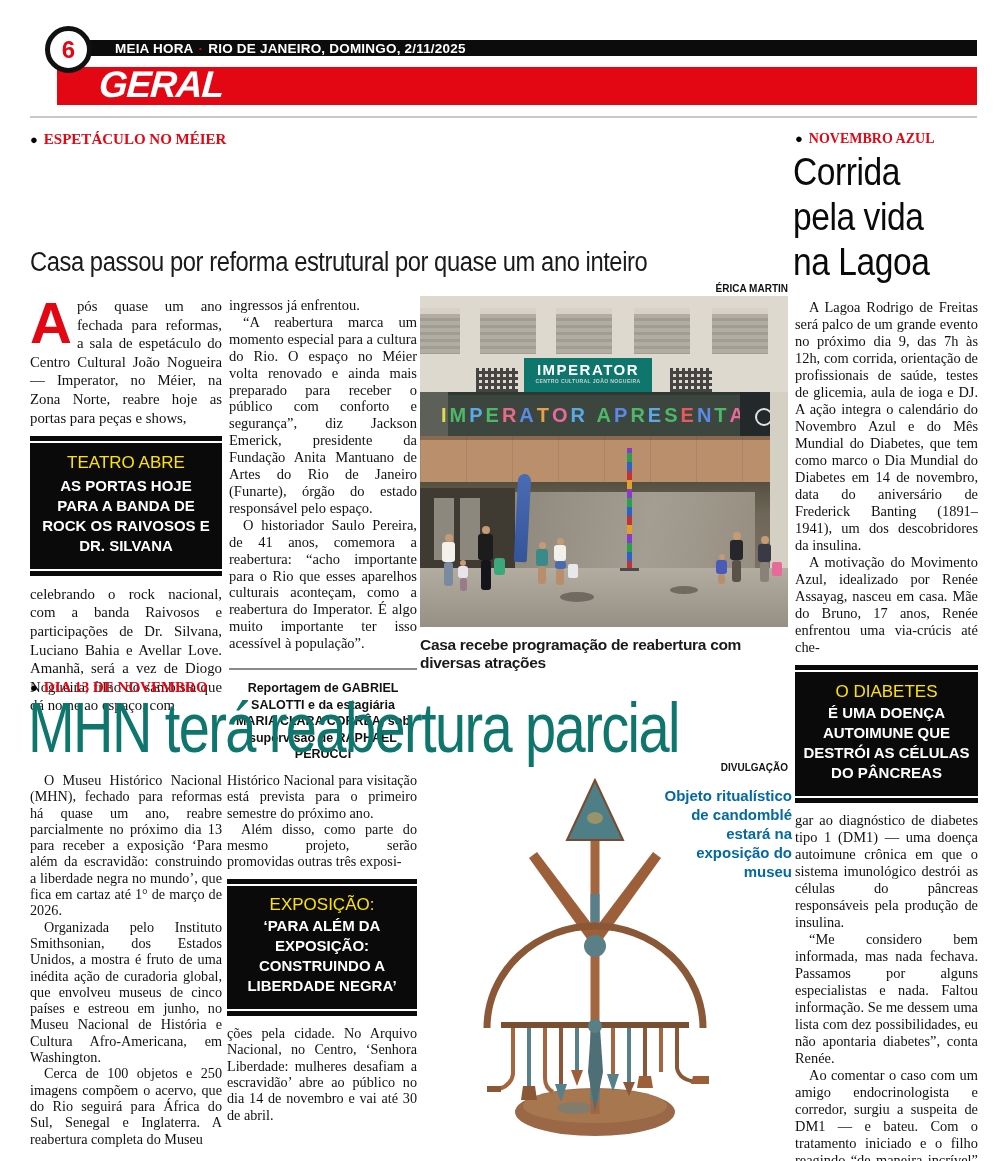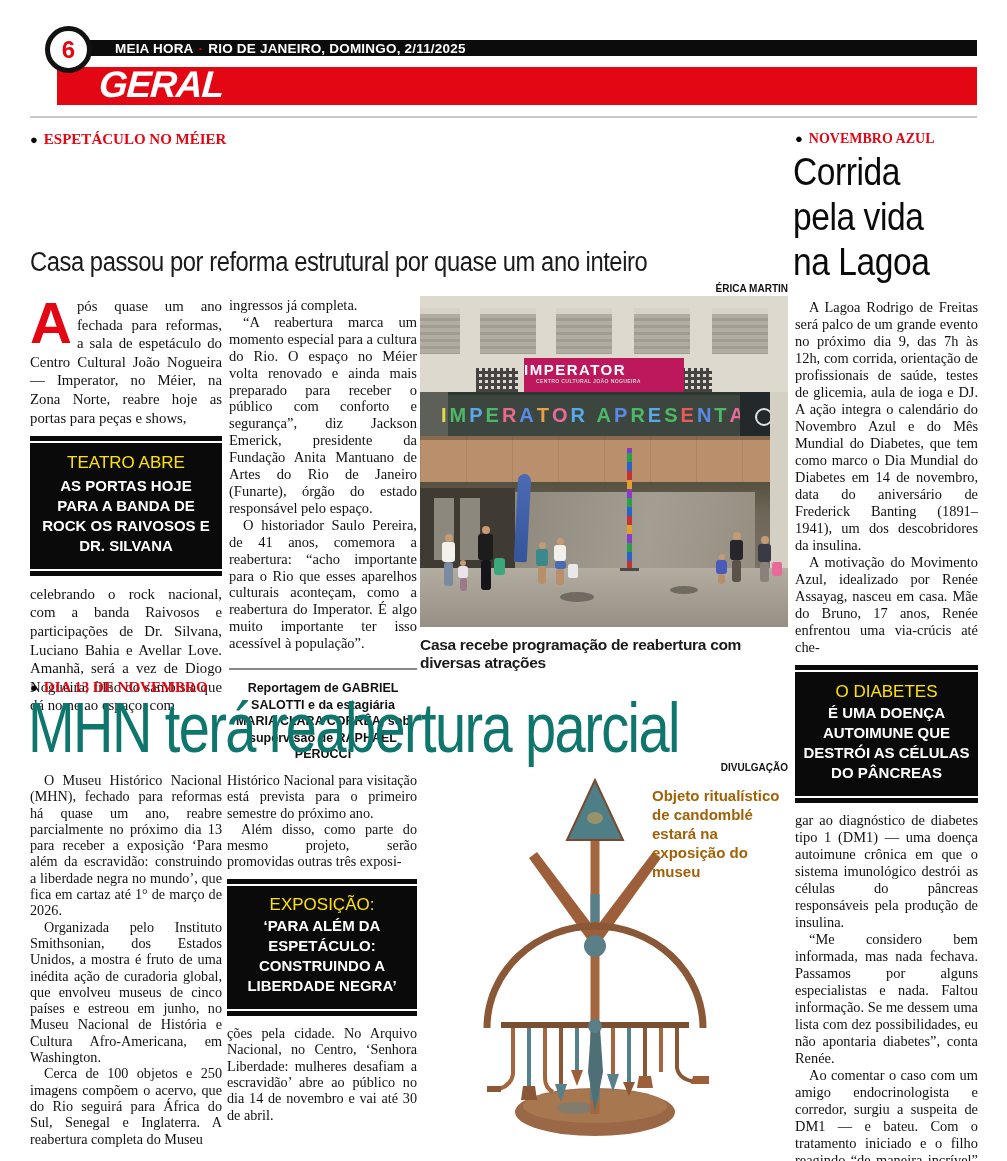--- a/index.html
+++ b/index.html
@@ -54,21 +54,21 @@
   .bw-body{color:#fff;font-family:"Liberation Sans",sans-serif;font-weight:700;font-size:15px;line-height:20px;}
 
   .byline{border-top:2px solid #8a8a8a;margin-top:16px;padding-top:10px;text-align:center;text-indent:0;
     font-family:"Liberation Sans",sans-serif;font-weight:700;font-size:12.5px;line-height:16.5px;color:#111;}
 
   
   .photo1-block{position:absolute;left:420px;top:283px;width:368px;}
   .credit{text-align:right;font-family:"Liberation Sans",sans-serif;font-weight:700;font-size:10px;color:#111;margin-bottom:2px;}
   .photo1{position:relative;width:368px;height:331px;background:#ded9cf;overflow:hidden;}
   .win{position:absolute;top:12px;width:56px;height:46px;background:repeating-linear-gradient(180deg,#b2ada3 0 4px,#a29d93 4px 7px);border-top:6px solid #d8d2c6;box-sizing:border-box;}
-  .sign{position:absolute;left:104px;top:62px;width:160px;height:34px;background:#be185d;text-align:left;z-index:2;}
+  .sign{position:absolute;left:104px;top:62px;width:128px;height:34px;background:#0f766e;text-align:center;z-index:2;}
   .sign-title{color:#fff;font-family:"Liberation Sans",sans-serif;font-weight:800;font-size:15px;letter-spacing:1.5px;line-height:17px;margin-top:3px;}
   .sign-sub{color:#ccd1d6;font-family:"Liberation Sans",sans-serif;font-weight:700;font-size:6px;letter-spacing:.4px;transform:scale(.85);}
   .deco{position:absolute;top:72px;width:42px;height:24px;opacity:.85;
     background-image:repeating-linear-gradient(90deg,#2b2b2b 0 3px,transparent 3px 6px),repeating-linear-gradient(0deg,#2b2b2b 0 3px,transparent 3px 6px);}
   .marquee-left{position:absolute;left:0;top:96px;width:28px;height:44px;background:#5c6059;}
   .marquee{position:absolute;left:28px;top:96px;width:292px;height:44px;background:#3c463f;border-top:3px solid #2e3833;
     box-sizing:border-box;display:flex;align-items:center;justify-content:center;
     font-family:"Liberation Sans",sans-serif;font-weight:800;font-size:20px;letter-spacing:3px;white-space:pre;}
   .marquee-right{position:absolute;left:320px;top:96px;width:48px;height:44px;background:#23282b;}
   .logo-circle{position:absolute;left:335px;top:112px;width:14px;height:14px;border:2px solid #dfe3e6;border-radius:50%;}
@@ -89,22 +89,22 @@
   .cpole-base{position:absolute;left:200px;top:272px;width:19px;height:3px;background:#4a4a4a;}
   .person{position:absolute;}
   .person i{display:block;margin:0 auto;border-radius:3px;}
   .person .head{width:8px;height:8px;border-radius:50%;background:#c49b74;}
   .caption1{margin-top:9px;font-family:"Liberation Sans",sans-serif;font-weight:700;font-size:15.5px;color:#1a1a1a;letter-spacing:-.3px;}
 
   
   .credit2{position:absolute;left:425px;top:762px;width:363px;text-align:right;
     font-family:"Liberation Sans",sans-serif;font-weight:700;font-size:10px;color:#111;}
   .photo2{position:absolute;left:425px;top:774px;width:365px;height:370px;background:#fff;}
-  .caption2{position:absolute;left:652px;top:786px;width:140px;text-align:left;
-    font-family:"Liberation Sans",sans-serif;font-weight:700;font-size:15px;line-height:19px;color:#a16207;}
+  .caption2{position:absolute;left:652px;top:786px;width:140px;text-align:right;
+    font-family:"Liberation Sans",sans-serif;font-weight:700;font-size:15px;line-height:19px;color:#0369a1;}
 </style>
 </head>
 <body>
 
 <div class="page">
 
   <div class="masthead-bar">
     <div class="masthead-text">
       <span>MEIA HORA</span><span class="mh-sep">·</span><span>RIO DE JANEIRO, DOMINGO, 2/11/2025</span>
     </div>
@@ -129,21 +129,21 @@
     <div class="bw-box">
       <div class="bw-inner">
         <div class="bw-title">TEATRO ABRE</div>
         <div class="bw-body">AS PORTAS HOJE PARA A BANDA DE ROCK OS RAIVOSOS E DR. SILVANA</div>
       </div>
     </div>
     <p class="noindent">celebrando o rock nacional, com a banda Raivosos e participações de Dr. Silvana, Luciano Bahia e Avellar Love. Amanhã, será a vez de Diogo Nogueira, filho do sambista que dá nome ao espaço, com</p>
   </div>
 
   <div class="col" id="a1c2">
-    <p class="noindent">ingressos já completa.</p>
+    <p class="noindent">ingressos já enfrentou.</p>
     <p>“A reabertura marca um momento especial para a cultura do Rio. O espaço no Méier volta renovado e ainda mais preparado para receber o público com conforto e segurança”, diz Jackson Emerick, presidente da Fundação Anita Mantuano de Artes do Rio de Janeiro (Funarte), órgão do estado responsável pelo espaço.</p>
     <p>O historiador Saulo Pereira, de 41 anos, comemora a reabertura: “acho importante para o Rio que esses aparelhos culturais aconteçam, como a reabertura do Imperator. É algo muito importante ter isso acessível à população”.</p>
     <div class="byline">Reportagem de GABRIEL SALOTTI e da estagiária MARIA CLARA CORRÊA, sob supervisão de RAPHAEL PERUCCI</div>
   </div>
 
   <div class="photo1-block">
     <div class="credit">ÉRICA MARTIN</div>
     <div class="photo1">
       <div class="win" style="left:-16px;"></div>
       <div class="win" style="left:60px;"></div>
@@ -234,21 +234,21 @@
     <p>Organizada pelo Instituto Smithsonian, dos Estados Unidos, a mostra é fruto de uma inédita ação de curadoria global, que envolveu museus de cinco países e estreou em junho, no Museu Nacional de História e Cultura Afro-Americana, em Washington.</p>
     <p>Cerca de 100 objetos e 250 imagens compõem o acervo, que do Rio seguirá para África do Sul, Senegal e Inglaterra. A reabertura completa do Museu</p>
   </div>
 
   <div class="col" id="a2c2">
     <p class="noindent">Histórico Nacional para visitação está prevista para o primeiro semestre do próximo ano.</p>
     <p>Além disso, como parte do mesmo projeto, serão promovidas outras três exposi-</p>
     <div class="bw-box">
       <div class="bw-inner">
         <div class="bw-title">EXPOSIÇÃO:</div>
-        <div class="bw-body">‘PARA ALÉM DA ESPETÁCULO: CONSTRUINDO A LIBERDADE NEGRA’</div>
+        <div class="bw-body">‘PARA ALÉM DA EXPOSIÇÃO: CONSTRUINDO A LIBERDADE NEGRA’</div>
       </div>
     </div>
     <p class="noindent">ções pela cidade. No Arquivo Nacional, no Centro, ‘Senhora Liberdade: mulheres desafiam a escravidão’ abre ao público no dia 14 de novembro e vai até 30 de abril.</p>
   </div>
 
   <div class="credit2">DIVULGAÇÃO</div>
   <div class="photo2">
     <svg width="365" height="370" viewBox="0 0 365 370">
       <ellipse cx="170" cy="338" rx="80" ry="24" fill="#9b6847"></ellipse>
       <ellipse cx="170" cy="332" rx="72" ry="17" fill="#a97a52" opacity="0.85"></ellipse>

